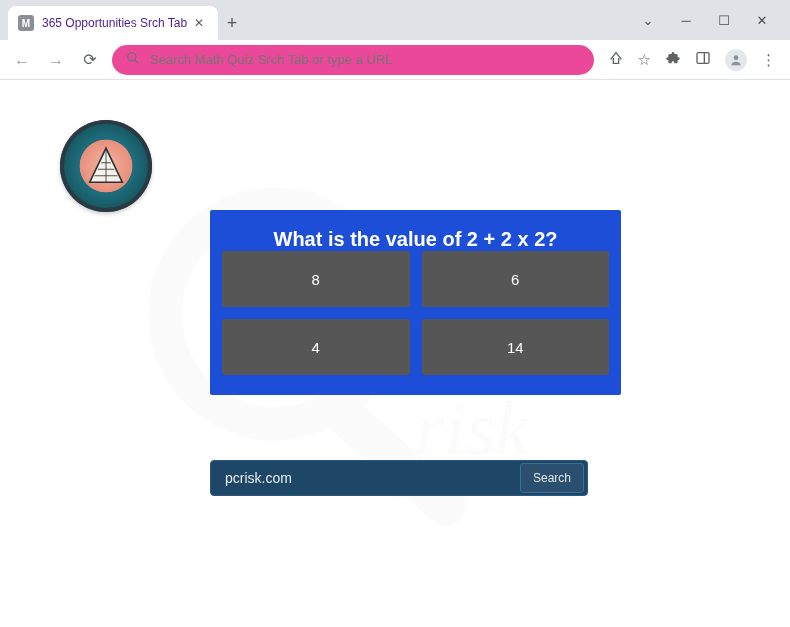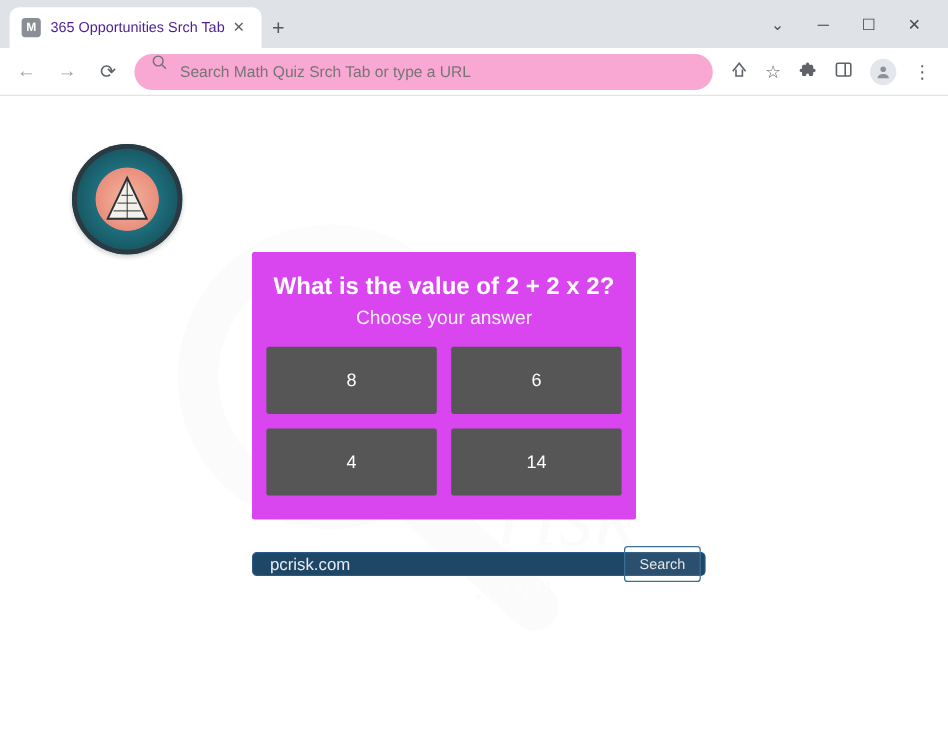--- a/index.html
+++ b/index.html
@@ -84,23 +84,24 @@
       display: flex;
       align-items: center;
       padding: 0 10px;
       gap: 10px;
     }
     .navbtn { width: 24px; text-align: center; color: #9aa0a6; font-size: 16px; cursor: pointer; }
     .navbtn.enabled { color: #5f6368; }
     .omnibox {
       flex: 1;
       height: 30px;
-      background: #f9a8d4;
+      background: #ec4899;
       border-radius: 15px;
       display: flex;
+      align-items: center;
       padding: 0 14px;
       color: #6c7075;
       font-size: 13px;
       gap: 10px;
     }
     .om-search { color: #6c7075; font-size: 13px; }
     .om-input {
       flex: 1;
       border: none;
       background: transparent;
@@ -146,22 +147,22 @@
       border-radius: 50%;
       background: radial-gradient(circle at 50% 50%, #f2b6a0 0%, #e98f7c 40%, #1f6e7d 41%, #16545f 70%, #0e3a43 100%);
       display:flex; align-items:center; justify-content:center;
       box-shadow: inset 0 0 0 4px #2b3a42, 0 2px 4px rgba(0,0,0,0.2);
     }
     .logo svg { width: 52px; height: 52px; }
     .card {
       position: absolute;
       left: 210px;
       top: 130px;
-      width: 320px;
-      background: #d946ef;
+      width: 411px;
+      background: #1d4ed8;
       padding: 18px 12px 14px;
       border-radius: 2px;
     }
     .card-title {
       color: #fff;
       font-size: 20px;
       font-weight: 600;
       text-align: center;
     }
     .card-sub {
@@ -185,21 +186,21 @@
       justify-content: center;
       font-size: 15px;
       cursor: pointer;
       border-radius: 2px;
     }
     .searchbar {
       position: absolute;
       left: 210px;
       top: 380px;
       width: 378px;
-      height: 20px;
+      height: 36px;
       background: #1e4666;
       border: 1px solid #2a5880;
       border-radius: 4px;
       display: flex;
       align-items: center;
       padding: 0 3px 0 14px;
     }
     .searchbar input {
       flex: 1;
       background: transparent;
@@ -298,21 +299,20 @@
       <polygon points="32,10 12,52 52,52" fill="#f4f0ea" stroke="#2b3138" stroke-width="2"></polygon>
       <line x1="18" y1="44" x2="46" y2="44" stroke="#2b3138" stroke-width="1"></line>
       <line x1="22" y1="36" x2="42" y2="36" stroke="#2b3138" stroke-width="1"></line>
       <line x1="26" y1="28" x2="38" y2="28" stroke="#2b3138" stroke-width="1"></line>
       <line x1="32" y1="10" x2="32" y2="52" stroke="#2b3138" stroke-width="1"></line>
     </svg>
   </div>
 
   <div class="card">
     <div class="card-title">What is the value of 2 + 2 x 2?</div>
-    <div class="card-sub">Choose your answer</div>
     <div class="answers">
       <div class="answer">8</div>
       <div class="answer">6</div>
       <div class="answer">4</div>
       <div class="answer">14</div>
     </div>
   </div>
 
   <div class="searchbar">
     <input value="pcrisk.com" style="">

